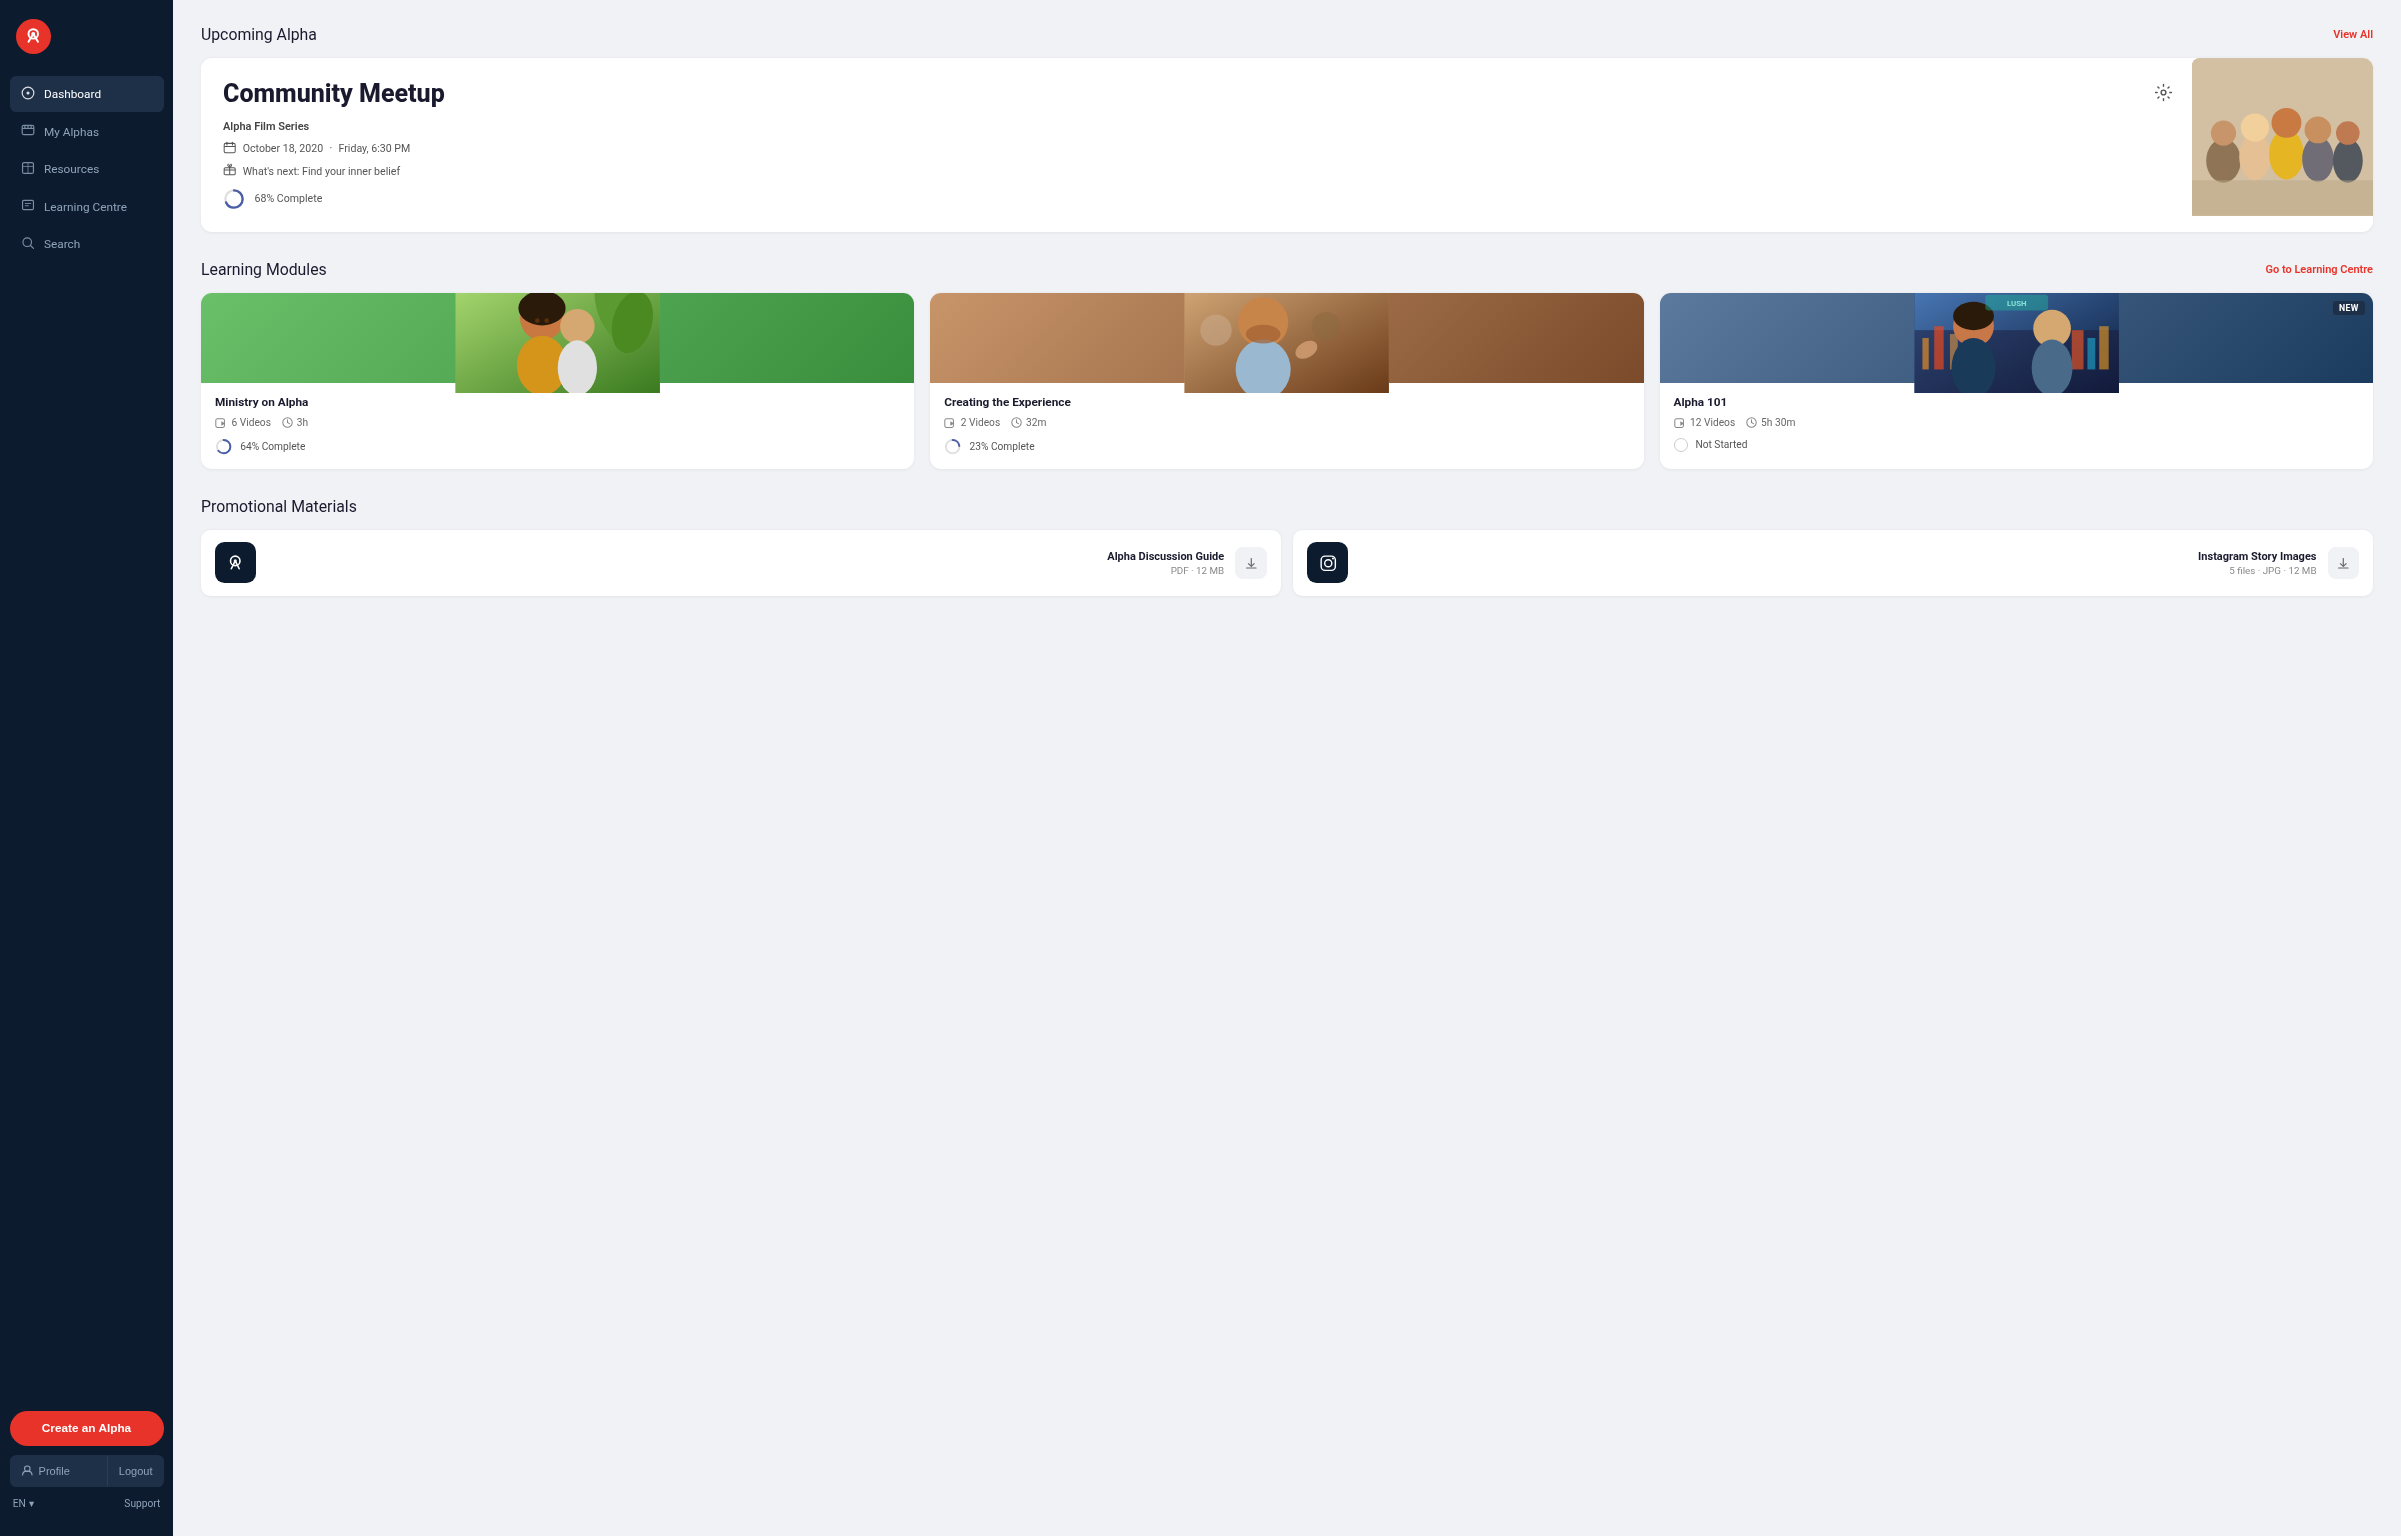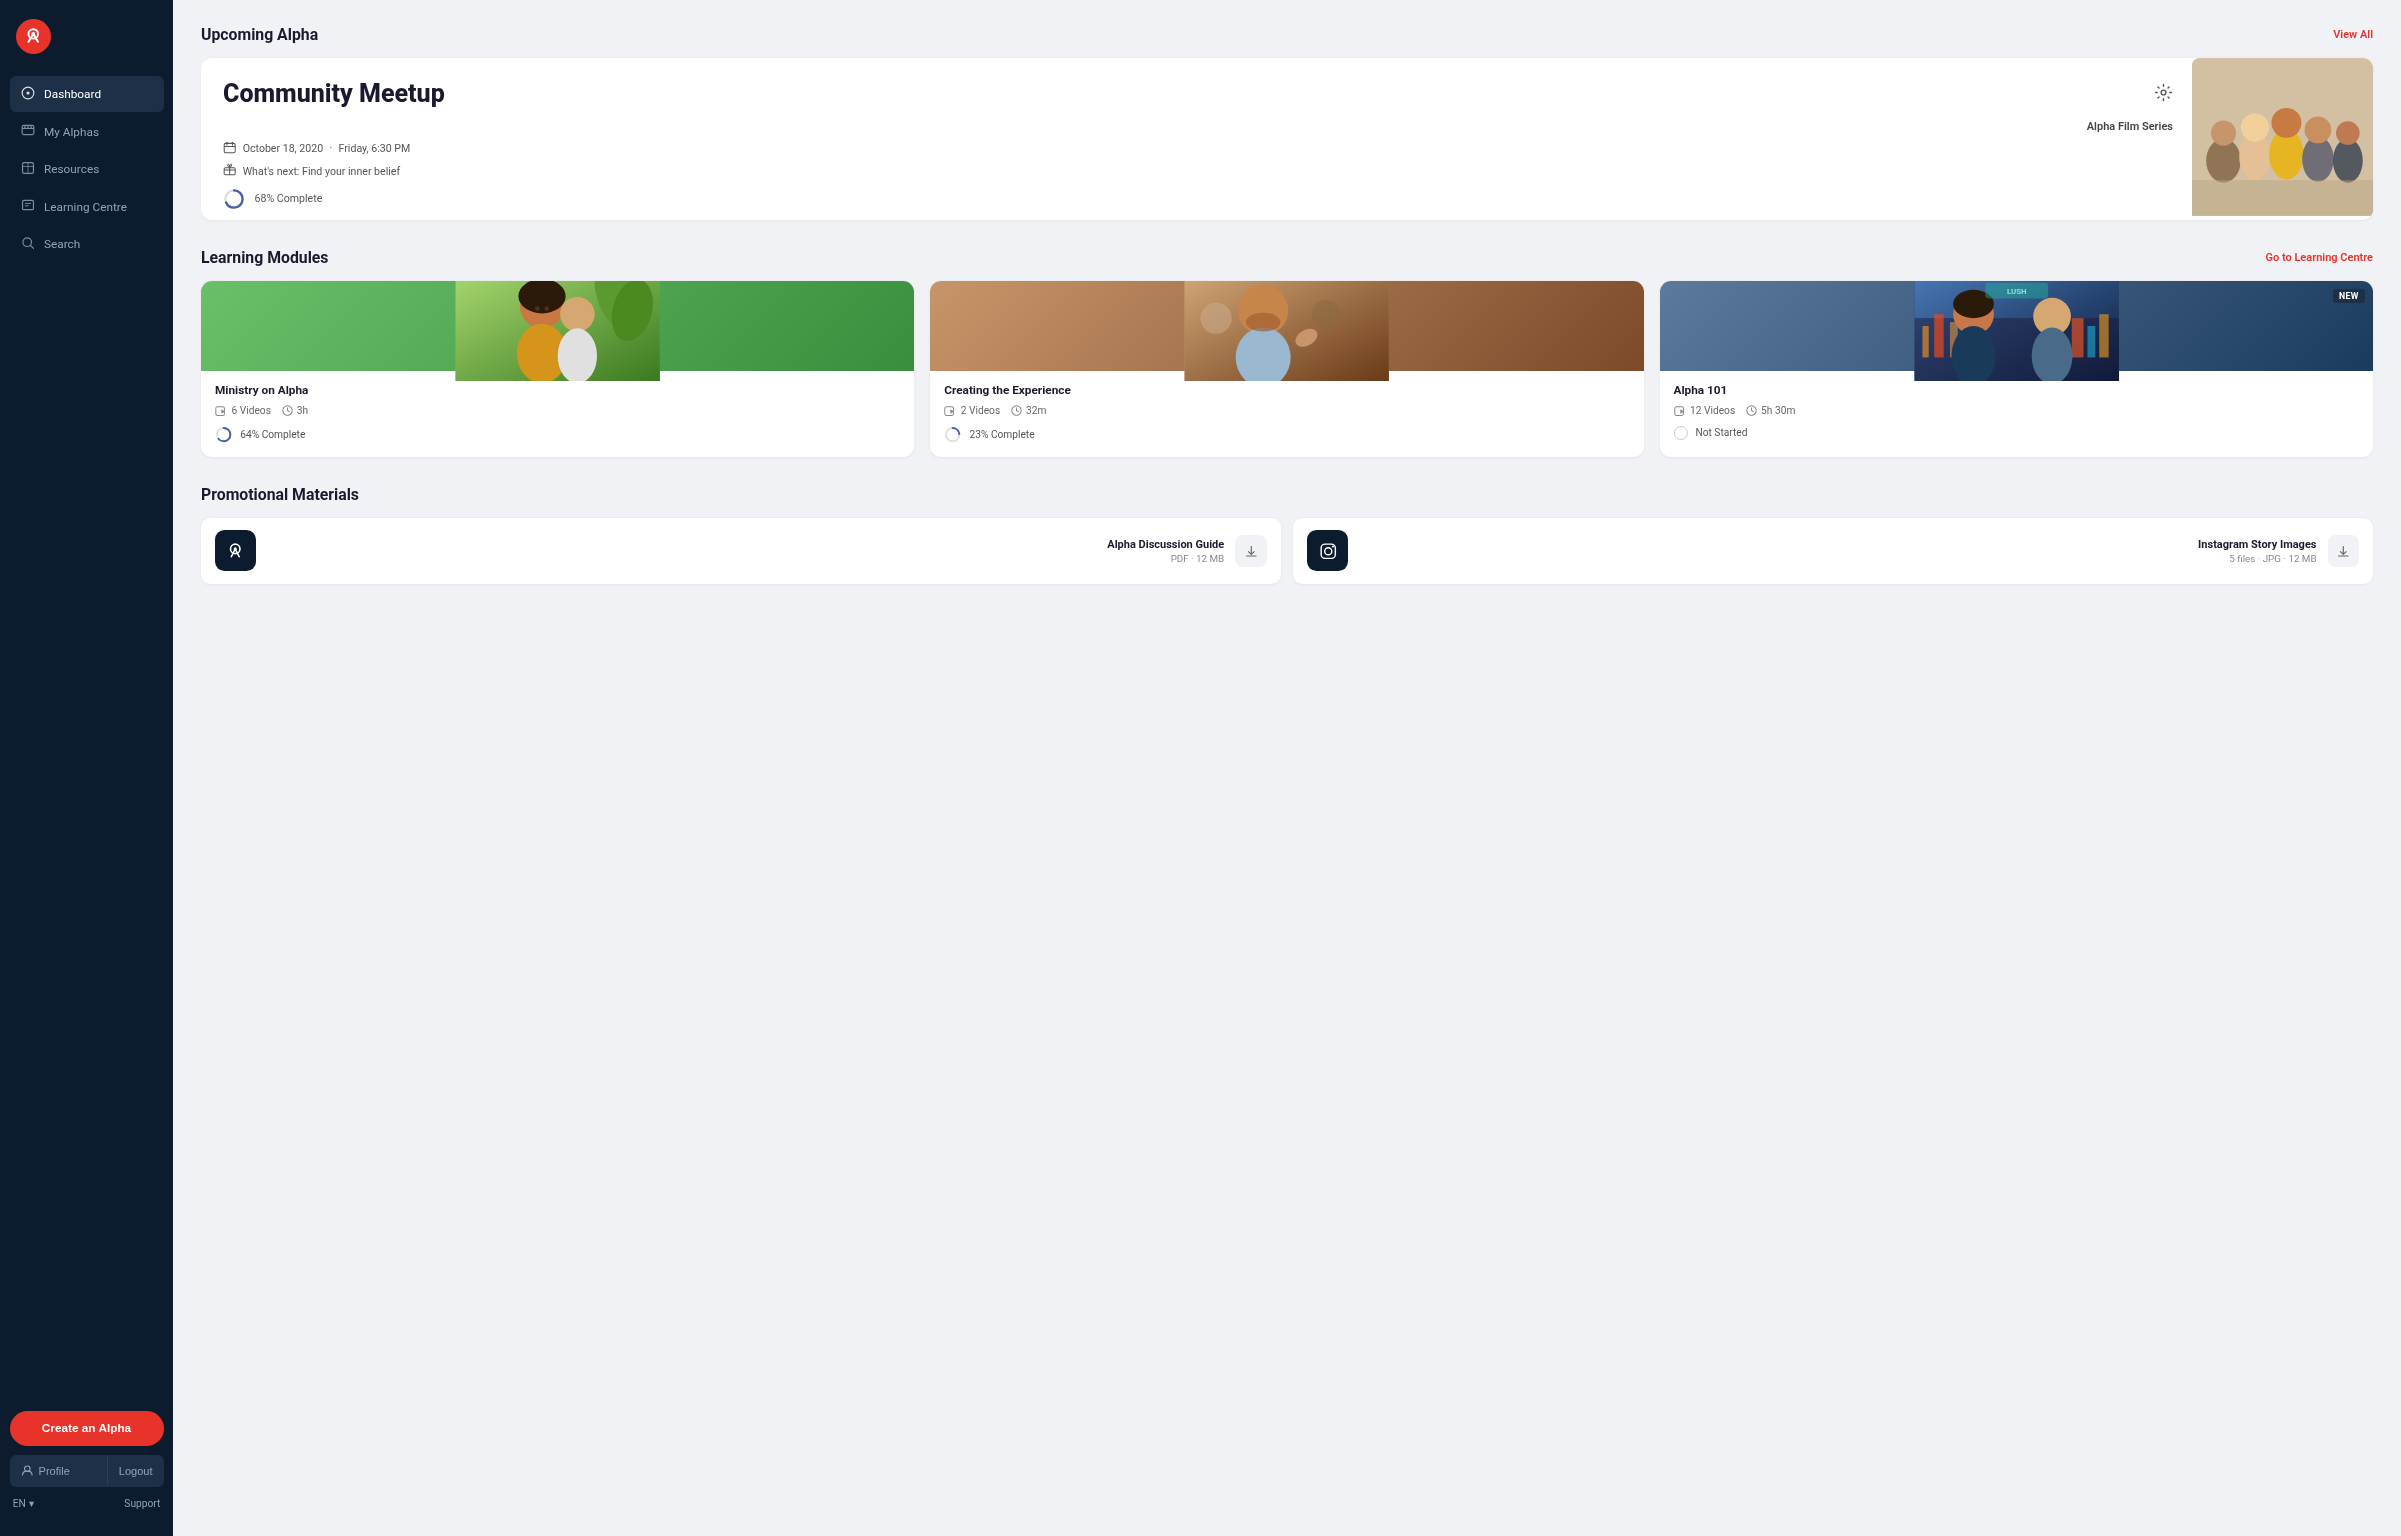--- a/index.html
+++ b/index.html
@@ -113,43 +113,42 @@
 
     
     .section-header {
       display: flex;
       align-items: center;
       justify-content: space-between;
       margin-bottom: 14px;
     }
     .section-title {
       font-size: 15.8px;
-      font-weight: 700;
+      font-weight: 400;
       color: #1a1a2e;
     }
     .section-link {
       color: #e8332a;
       font-size: 11px;
       font-weight: 600;
       cursor: pointer;
       text-decoration: none;
     }
 
     
     .upcoming-card {
       background: white;
       border-radius: 11px;
-      padding: 22px 22px 10px 22px;
+      padding: 22px 22px 22px 22px;
       display: flex;
       align-items: stretch;
       gap: 0;
       margin-bottom: 28px;
       box-shadow: 0 0.8px 3.2px rgba(0,0,0,0.06);
       overflow: hidden;
-      text-align: right;
     }
     .upcoming-info {
       flex: 1;
       padding-right: 19px;
     }
     .upcoming-title-row {
       display: flex;
       align-items: flex-start;
       justify-content: space-between;
     }

